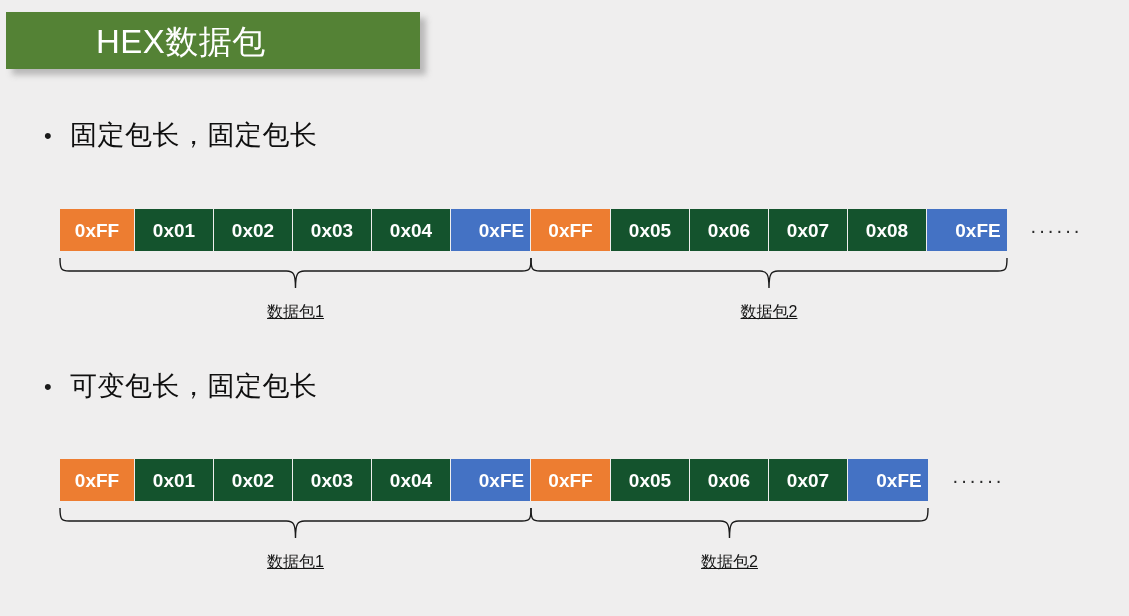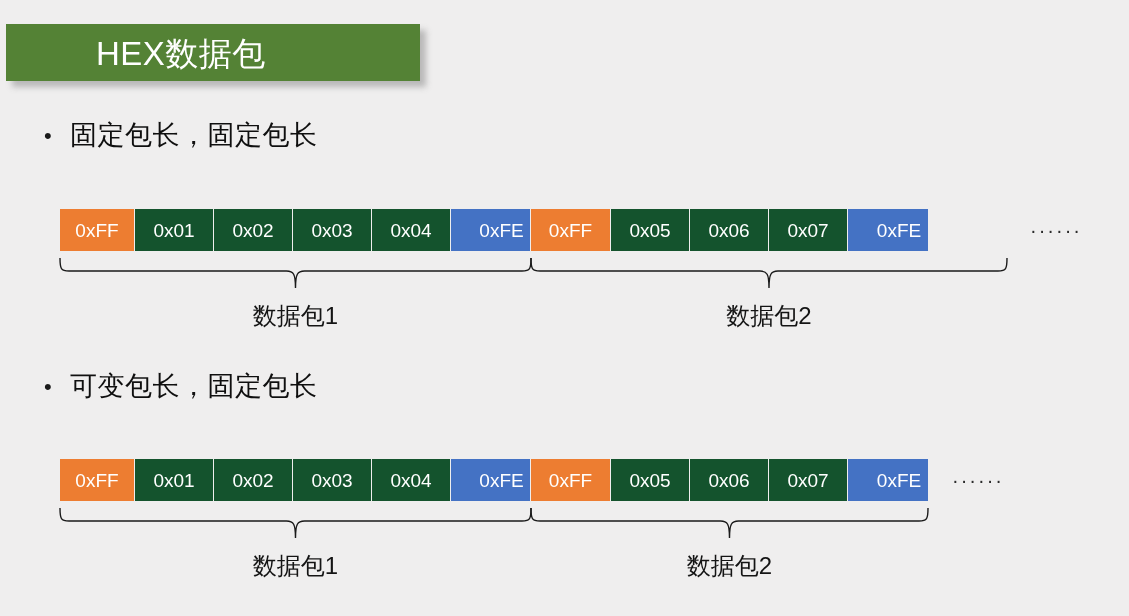--- a/index.html
+++ b/index.html
@@ -12,21 +12,21 @@
     background: #efeeee;
     font-family: "Liberation Sans", "DejaVu Sans", sans-serif;
     overflow: hidden;
     position: relative;
   }
 
   
   .title-banner {
     position: absolute;
     left: 6px;
-    top: 24px;
+    top: 12px;
     width: 414px;
     height: 57px;
     background: #548235;
     box-shadow: 6px 6px 6px rgba(120,120,120,0.45);
   }
   .title-banner-text {
     position: absolute;
     left: 90px;
     top: 50%;
     transform: translateY(-50%);
@@ -58,20 +58,21 @@
     letter-spacing: 0.5px;
   }
   #bullet-1 { left: 44px; top: 122px; }
   #bullet-2 { left: 44px; top: 373px; }
 
   
   .packet-strip {
     position: absolute;
     display: flex;
     height: 48px;
+    font-weight: bold;
   }
   #strip-1 { left: 60px; top: 209px; }
   #strip-2 { left: 60px; top: 459px; }
 
   .cell {
     display: flex;
     align-items: center;
     justify-content: center;
     color: #ffffff;
     font-size: 19px;
@@ -95,24 +96,25 @@
   }
   #ellipsis-1 { left: 1030px; top: 220px; }
   #ellipsis-2 { left: 952px; top: 470px; }
 
   
   .brace-group { position: absolute; }
   .brace-svg { display: block; }
   .brace-label {
     position: absolute;
     color: #141414;
-    font-size: 24px;
+    font-size: 16px;
     line-height: 1;
     white-space: nowrap;
     transform: translateX(-50%);
+    text-decoration: underline;
   }
   #braces-1 { left: 54px; top: 256px; }
   #braces-2 { left: 54px; top: 506px; }
 </style>
 </head>
 <body>
 
 <div class="title-banner">
   <div class="title-banner-text">HEX数据包</div>
 </div>
@@ -126,20 +128,21 @@
     <div class="cell head" style="width: 75px;">0xFF</div>
     <div class="cell data" style="width: 79px;">0x01</div>
     <div class="cell data" style="width: 79px;">0x02</div>
     <div class="cell data" style="width: 79px;">0x03</div>
     <div class="cell data" style="width: 79px;">0x04</div>
     <div class="cell tail" style="width: 80px;">0xFE</div>
     <div class="cell head" style="width: 80px;">0xFF</div>
     <div class="cell data" style="width: 79px;">0x05</div>
     <div class="cell data" style="width: 79px;">0x06</div>
     <div class="cell data" style="width: 79px;">0x07</div>
+    <div class="cell data" style="width: 79px;">0x08</div>
     <div class="cell tail" style="width: 80px;">0xFE</div>
   </div>
 
 <div class="ellipsis" id="ellipsis-1">······</div>
 
 <div class="brace-group" id="braces-1">
     <svg width="959" height="40" class="brace-svg">
       <path d="M 6 2 C 6 13, 7 15, 15 15 L 232.5 15 C 239.5 15, 241.5 18, 241.5 32 C 241.5 18, 243.5 15, 250.5 15 L 468 15 C 476 15, 477 13, 477 2" fill="none" stroke="#1a1a1a" stroke-width="1.4"></path>
       <path d="M 477 2 C 477 13, 478 15, 486 15 L 706 15 C 713 15, 715 18, 715 32 C 715 18, 717 15, 724 15 L 944 15 C 952 15, 953 13, 953 2" fill="none" stroke="#1a1a1a" stroke-width="1.4"></path>
     </svg>

